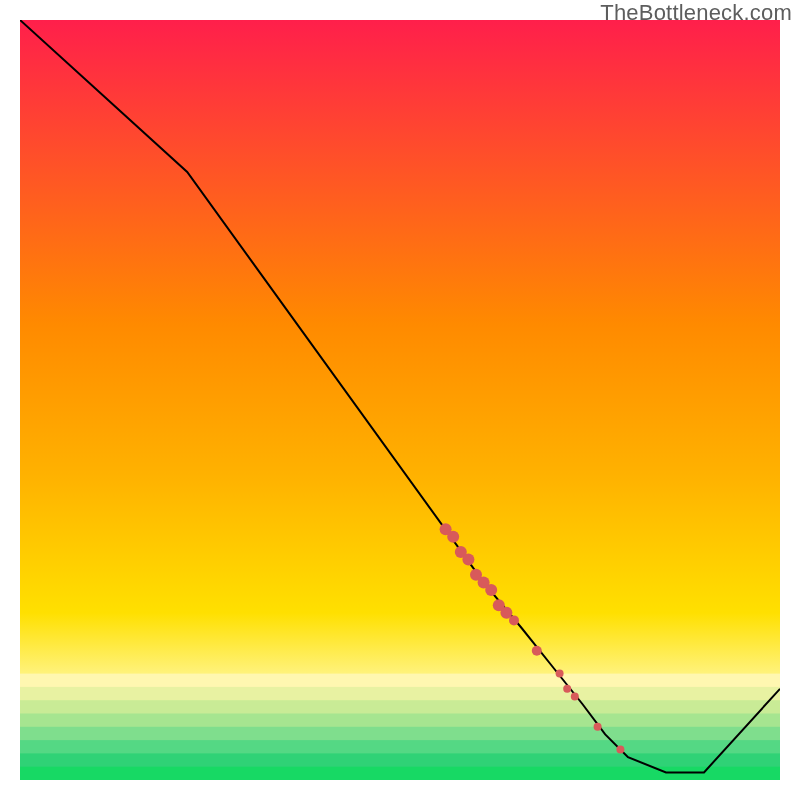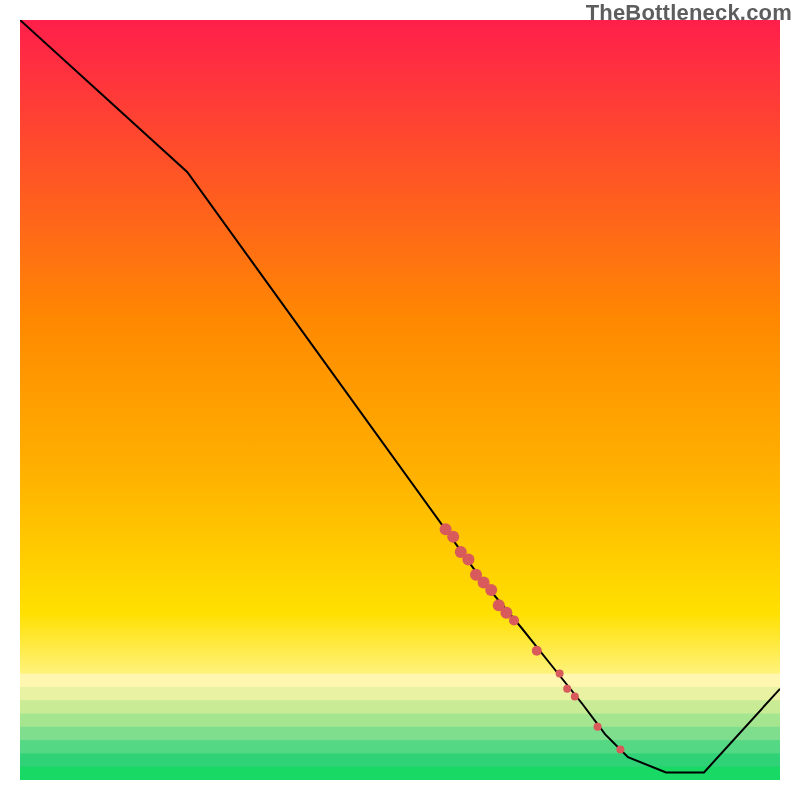--- a/index.html
+++ b/index.html
@@ -30,21 +30,21 @@
     top: 0;
     width: 100%;
     height: 100%;
   }
   .watermark {
     position: absolute;
     top: 0px;
     right: 8px;
     color: #5d5d5d;
     font-size: 22px;
-    font-weight: 700;
+    font-weight: 400;
     letter-spacing: 0.2px;
     user-select: none;
   }
 </style>
 </head>
 <body>
 
 <div class="frame">
   <div class="plot-area">
     <svg class="plot-svg" viewBox="0 0 760 760" preserveAspectRatio="none">

